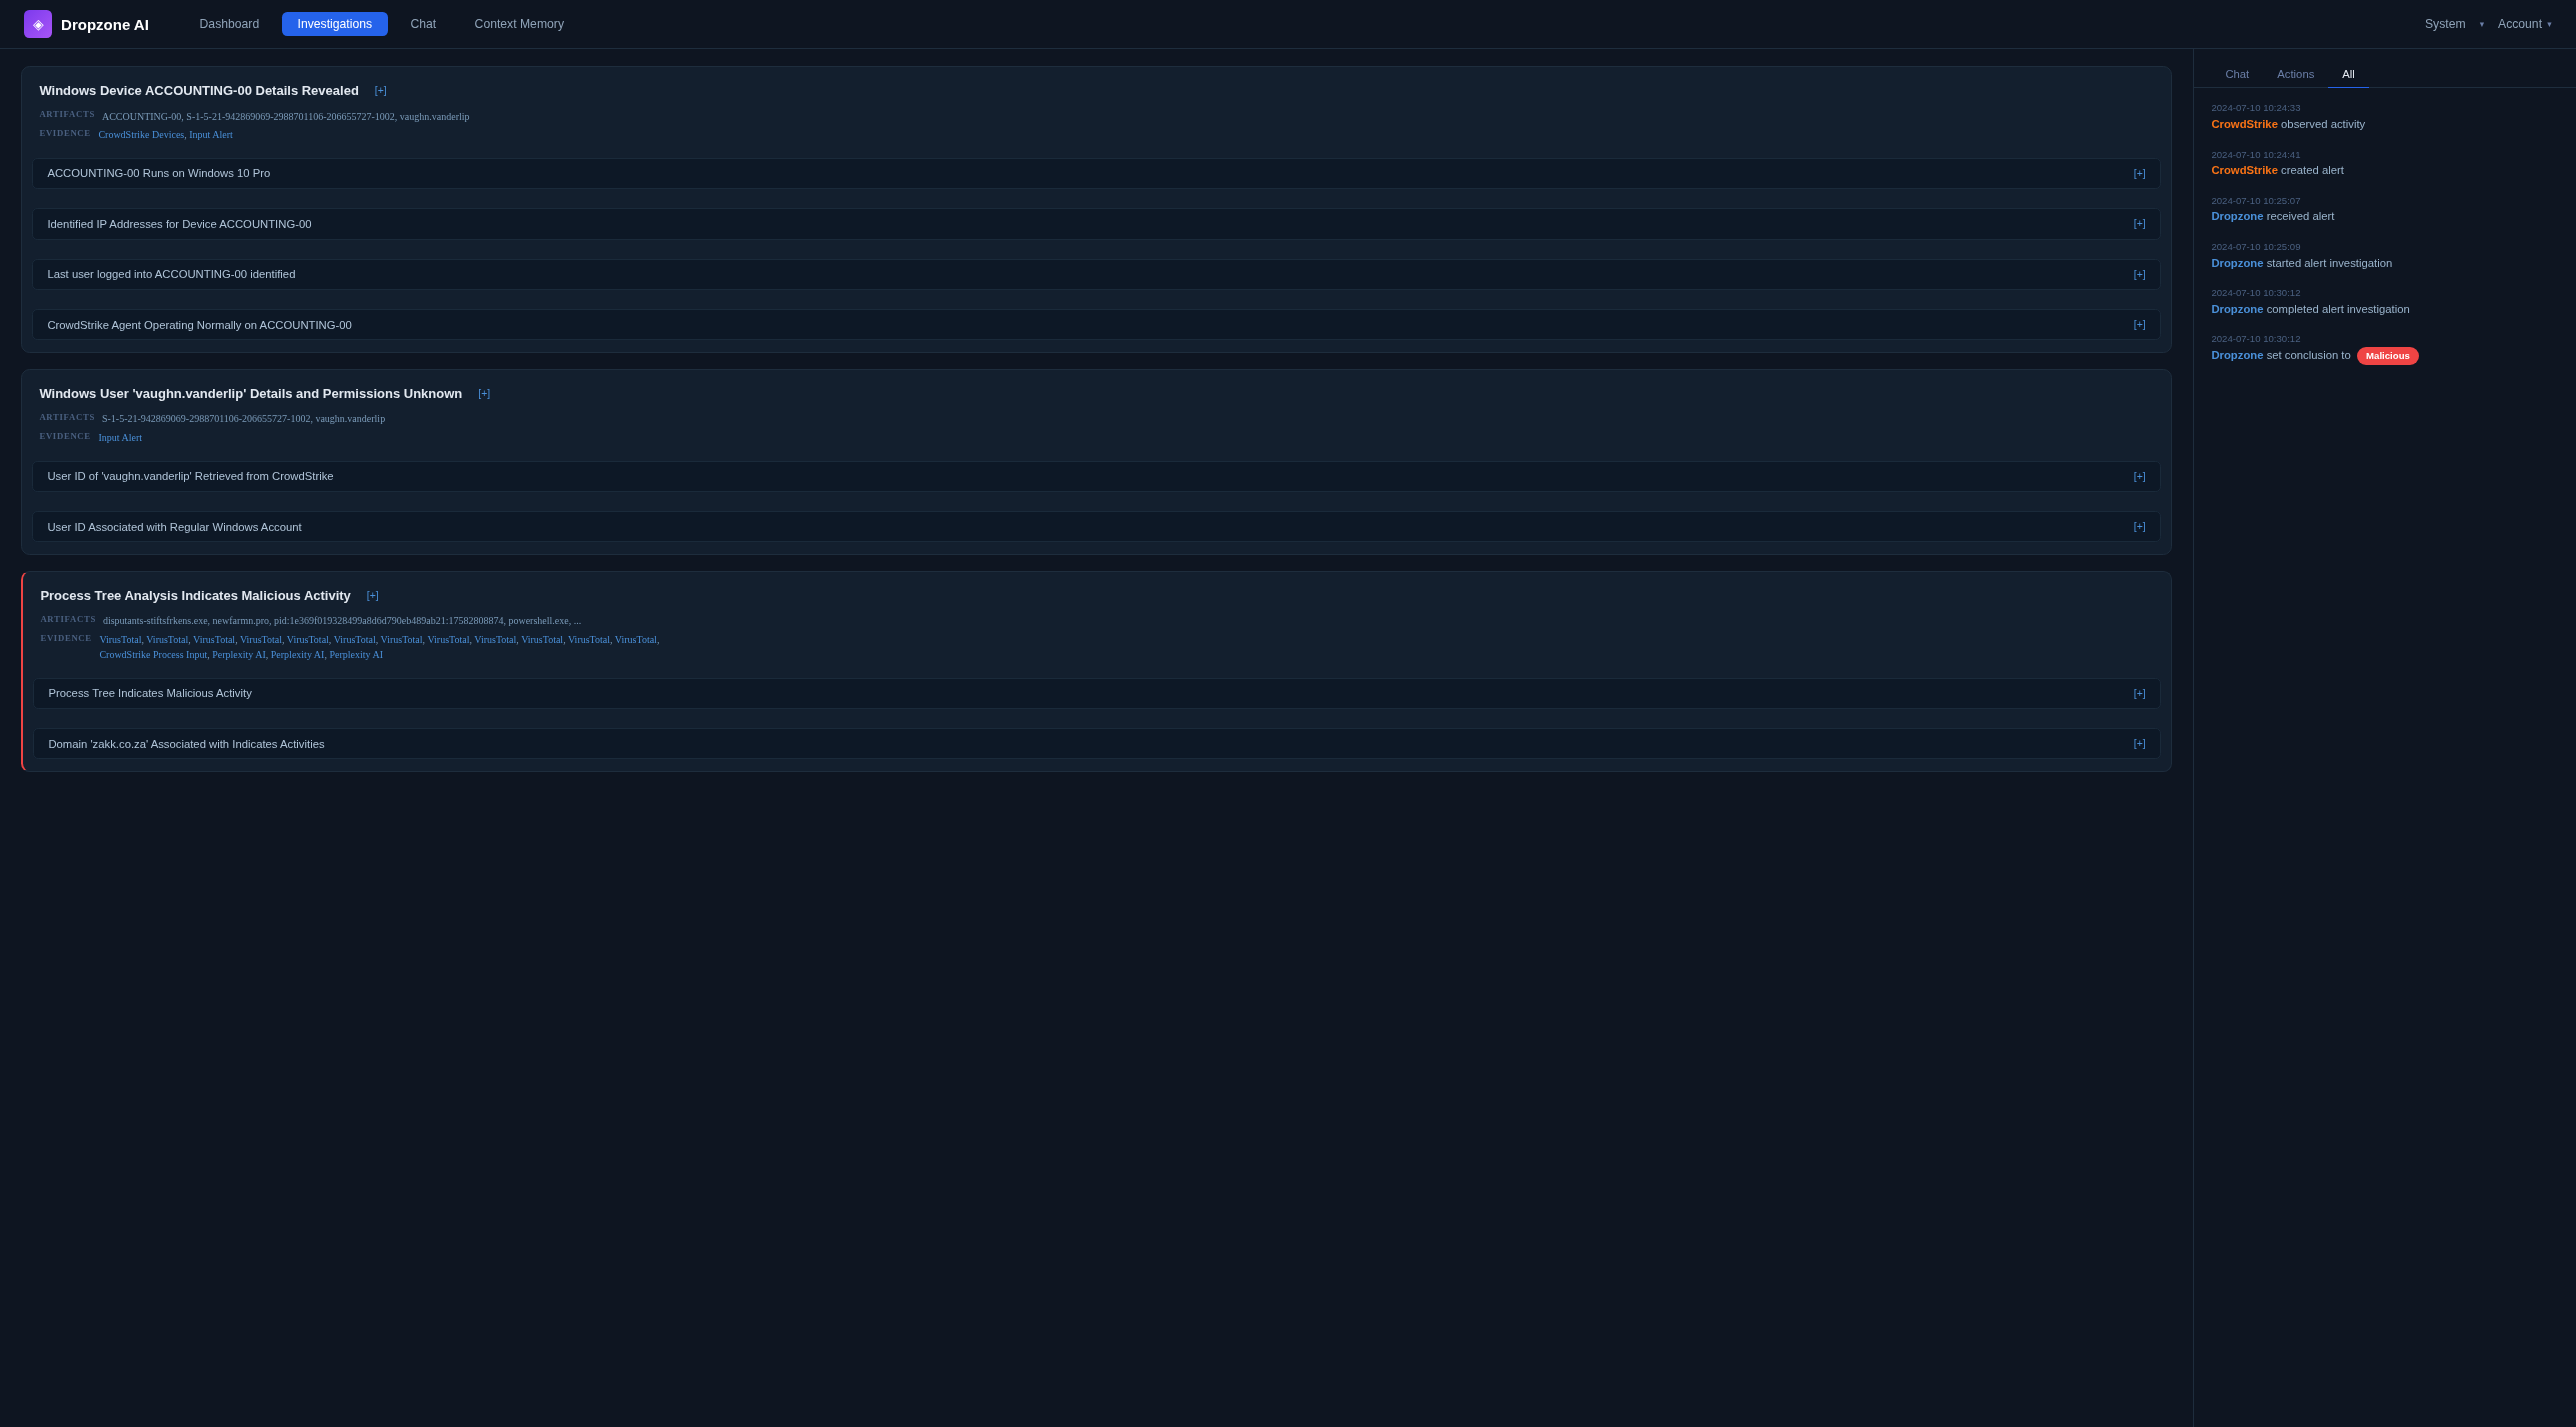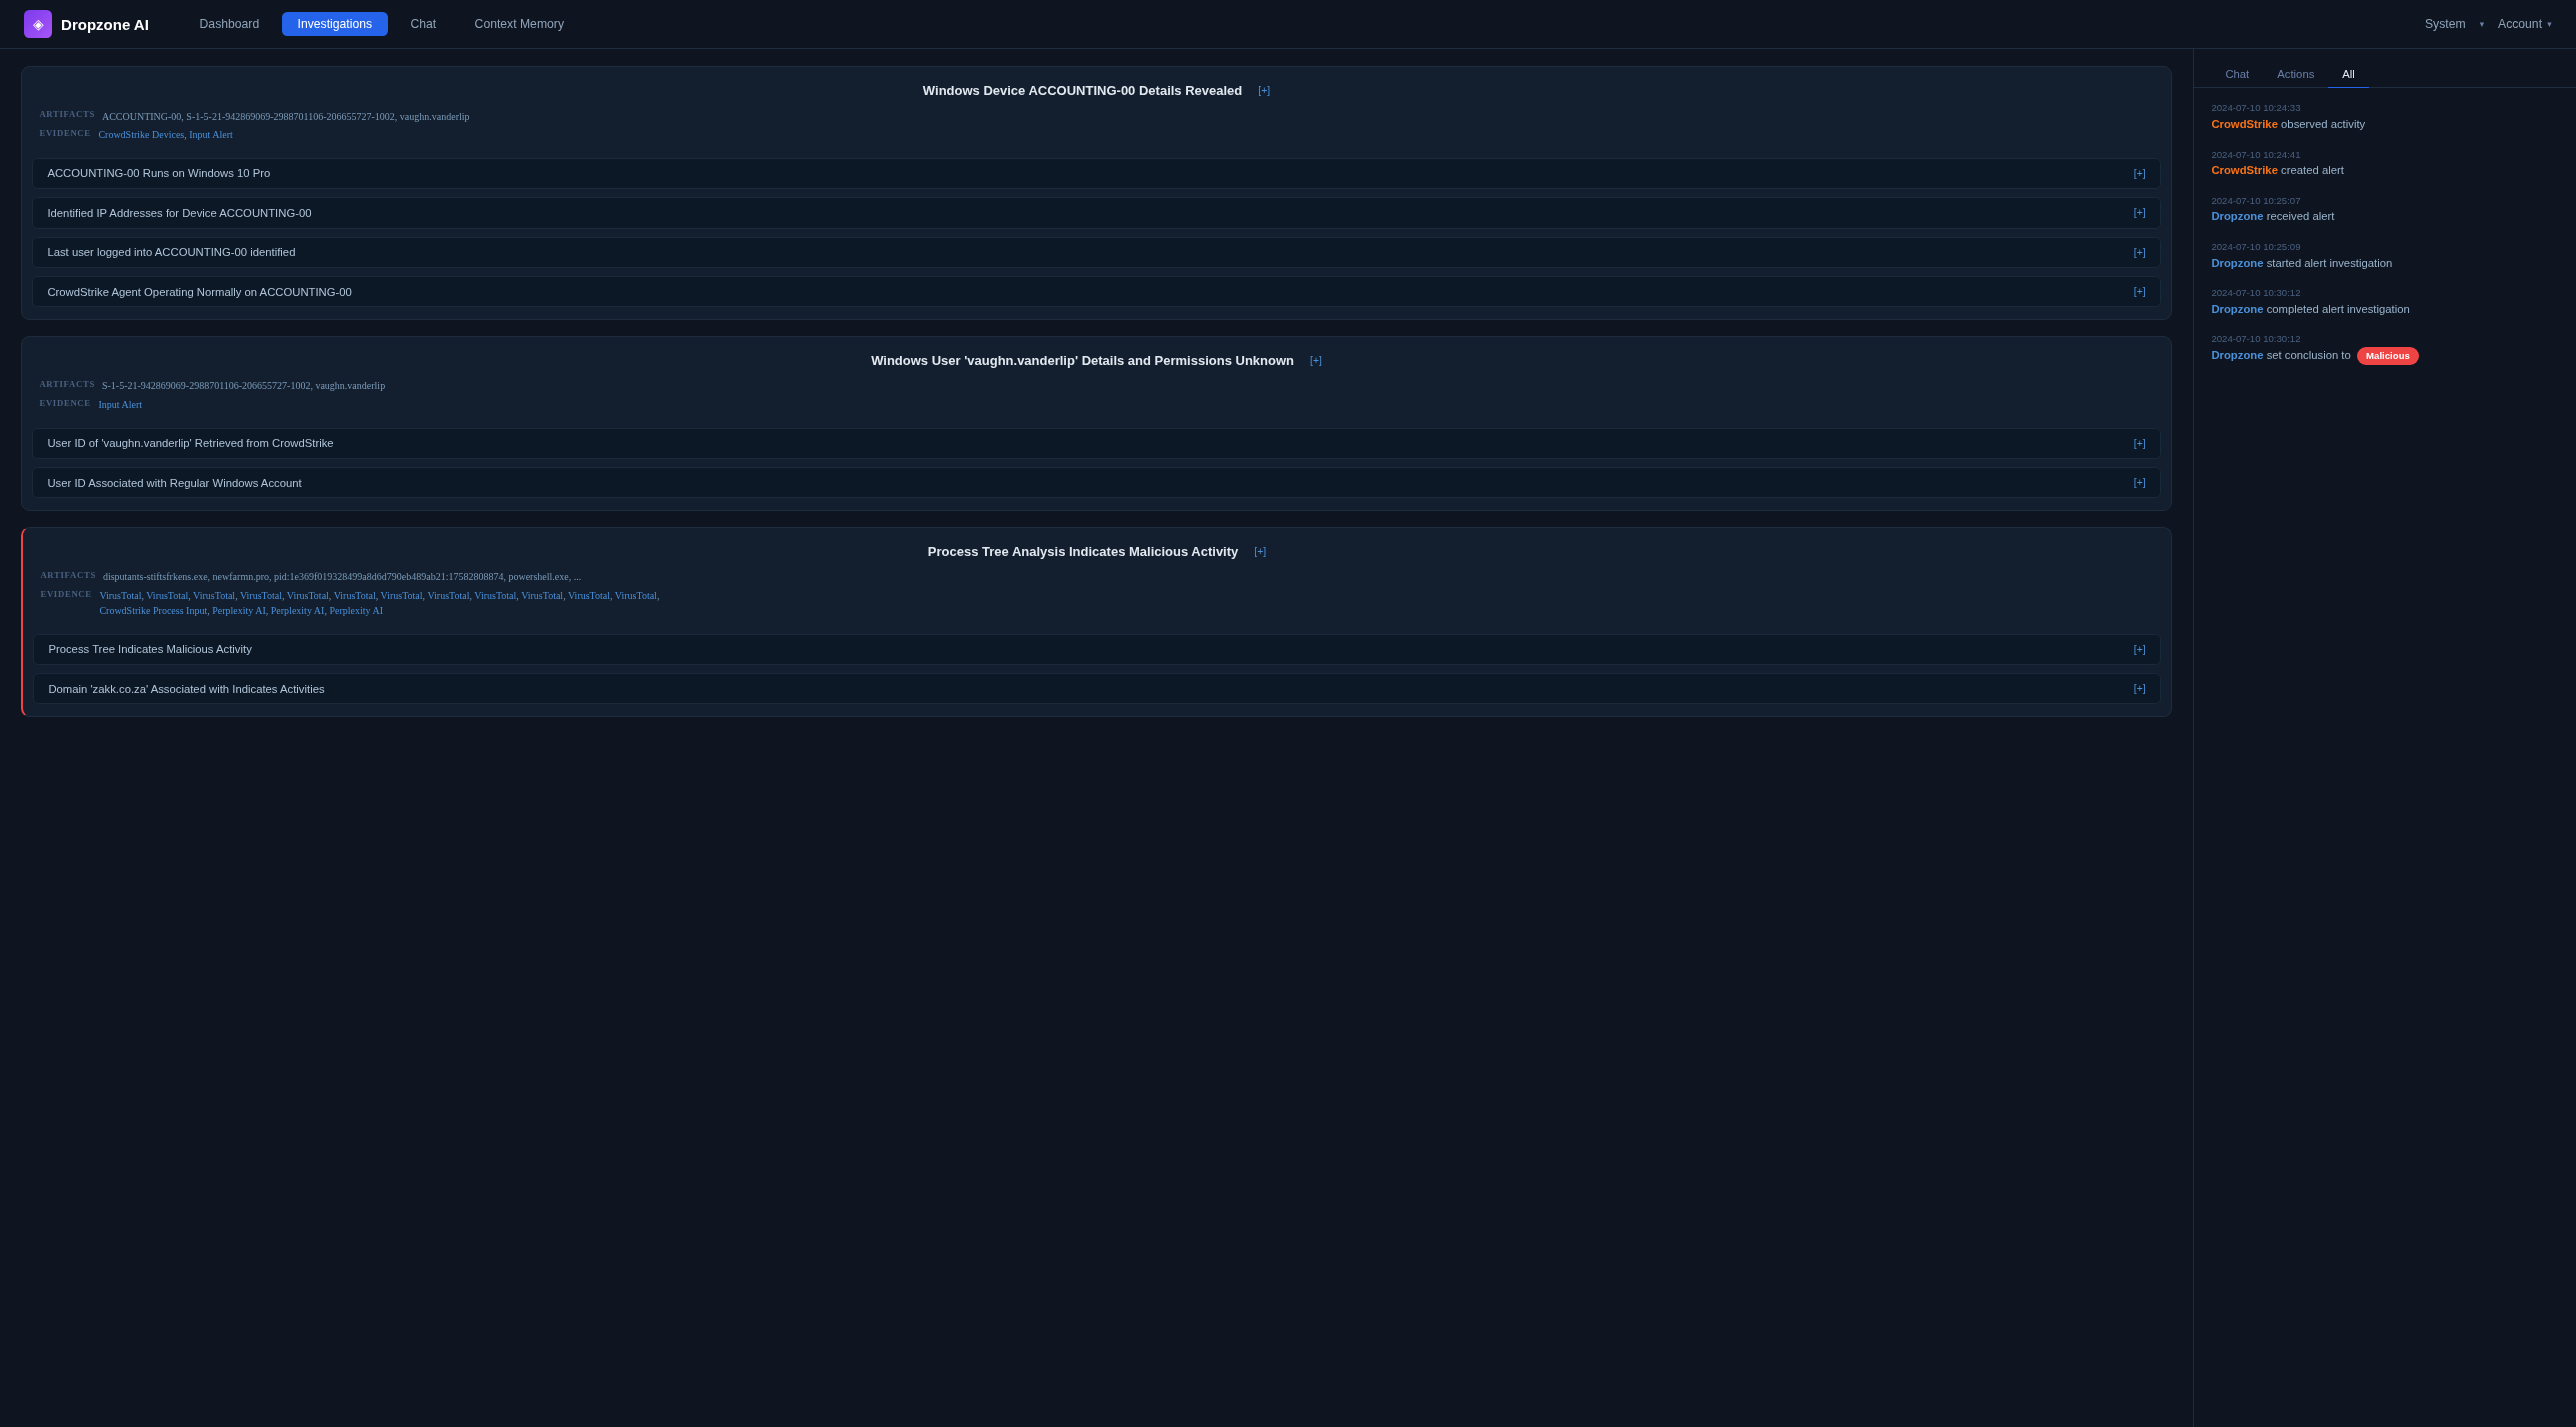--- a/index.html
+++ b/index.html
@@ -115,21 +115,20 @@
       padding: 15.7px 17.4px 7px;
     }
     .card-title {
       font-size: 13px;
       font-weight: 600;
       color: #e2e8f0;
       display: flex;
       align-items: center;
       gap: 16px;
       flex-wrap: wrap;
-      justify-content: center;
     }
     .card-plus {
       color: #4a90d9;
       font-size: 10.4px;
       font-weight: 400;
     }
     .card-meta {
       padding: 3.5px 17.4px 12.2px;
     }
     .meta-row {
@@ -156,21 +155,21 @@
       color: #4a90d9;
       cursor: pointer;
       text-decoration: none;
     }
 
     
     .card-items {
       padding: 0 10.4px 12.2px;
       display: flex;
       flex-direction: column;
-      gap: 8px;
+      gap: 19px;
     }
     .sub-item {
       background: #0d1826;
       border: 0.9px solid #1a2a3a;
       border-radius: 5.2px;
       padding: 8.7px 14px;
       display: flex;
       justify-content: space-between;
       align-items: center;
       color: #b0c4d8;

